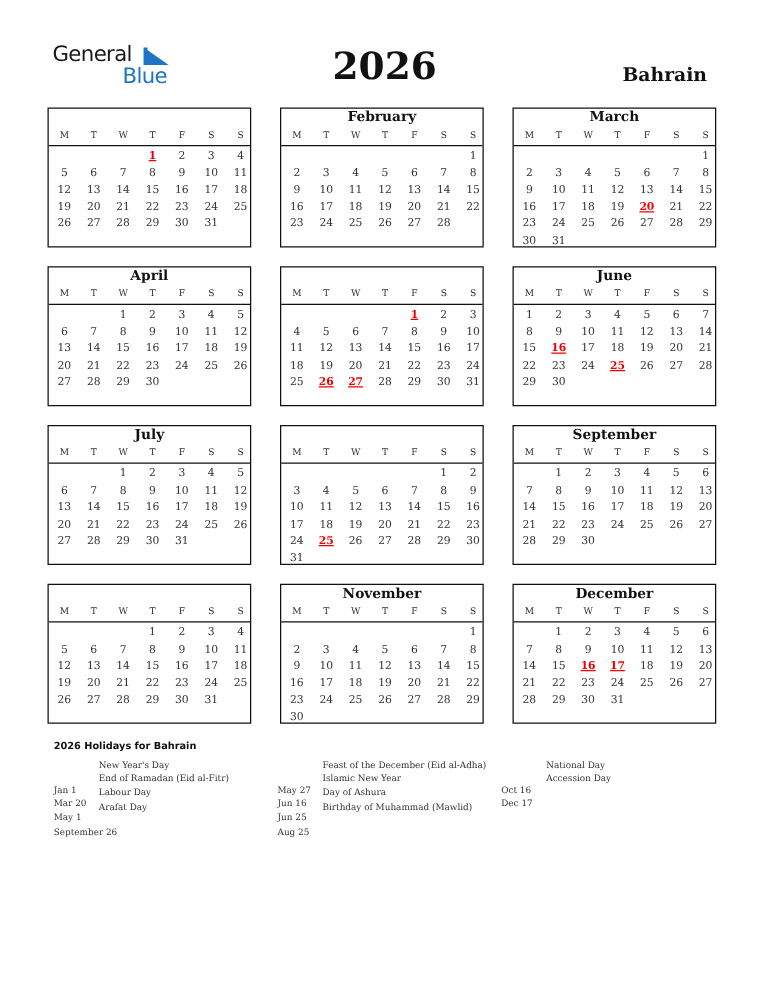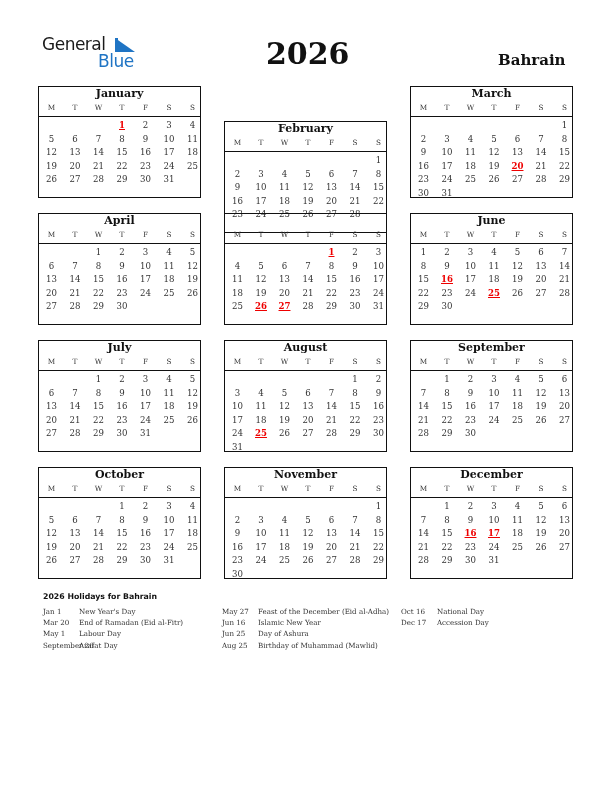--- a/index.html
+++ b/index.html
@@ -12,37 +12,36 @@
   .year{position:absolute;left:266px;top:36px;font-family:"DejaVu Serif","Liberation Serif",serif;font-weight:bold;font-size:30px;color:#111;}
   .country{position:absolute;left:498px;top:51px;font-family:"DejaVu Serif","Liberation Serif",serif;font-weight:bold;font-size:15px;color:#111;}
   .month{position:absolute;width:163px;height:112px;border:1.3px solid #111;box-sizing:border-box;}
   .month .mname{position:absolute;left:0;right:0;top:0px;text-align:center;font-weight:bold;font-size:11px;color:#111;}
   .month .dow{position:absolute;left:0;right:0;top:16px;height:11px;border-bottom:1.2px solid #111;padding-bottom:2px;}
   .cell{position:absolute;width:23px;text-align:center;font-size:8.6px;color:#333;}
   .dow .cell{font-size:7.3px;top:0;color:#333;}
   .hol{color:#e00;font-weight:bold;text-decoration:underline;}
   .holtitle{position:absolute;left:43px;top:592px;font-family:"DejaVu Sans","Liberation Sans",sans-serif;font-weight:bold;font-size:7.8px;color:#111;}
   .hrow{position:absolute;font-size:7.1px;color:#333;white-space:nowrap;}
-  .hrow .d{position:absolute;left:0;}
+  .hrow .d{position:absolute;left:0;margin-top:20px;}
   .hrow .n{position:absolute;left:36px;}
 </style>
 </head>
 <body>
 
 <div class="logo">
   <span class="g">General</span>
   <span class="tri"></span>
   <span class="b">Blue</span>
 </div>
 <div class="year">2026</div>
 <div class="country">Bahrain</div>
 
 <div id="months">
     <div class="month" style="left: 38px; top: 86px;">
-      <div class="mname">January</div>
       <div class="dow">
         <span class="cell" style="left: 1px;">M</span>
         <span class="cell" style="left: 24.5px;">T</span>
         <span class="cell" style="left: 48px;">W</span>
         <span class="cell" style="left: 71.5px;">T</span>
         <span class="cell" style="left: 95px;">F</span>
         <span class="cell" style="left: 118.5px;">S</span>
         <span class="cell" style="left: 142px;">S</span>
       </div>
       <span class="cell hol" style="left: 71.5px; top: 33px;">1</span>
@@ -70,21 +69,21 @@
       <span class="cell" style="left: 95px; top: 73.8px;">23</span>
       <span class="cell" style="left: 118.5px; top: 73.8px;">24</span>
       <span class="cell" style="left: 142px; top: 73.8px;">25</span>
       <span class="cell" style="left: 1px; top: 87.4px;">26</span>
       <span class="cell" style="left: 24.5px; top: 87.4px;">27</span>
       <span class="cell" style="left: 48px; top: 87.4px;">28</span>
       <span class="cell" style="left: 71.5px; top: 87.4px;">29</span>
       <span class="cell" style="left: 95px; top: 87.4px;">30</span>
       <span class="cell" style="left: 118.5px; top: 87.4px;">31</span>
     </div>
-    <div class="month" style="left: 224px; top: 86px; margin-top: 35px;">
+    <div class="month" style="left: 224px; top: 86px;">
       <div class="mname">February</div>
       <div class="dow">
         <span class="cell" style="left: 1px;">M</span>
         <span class="cell" style="left: 24.5px;">T</span>
         <span class="cell" style="left: 48px;">W</span>
         <span class="cell" style="left: 71.5px;">T</span>
         <span class="cell" style="left: 95px;">F</span>
         <span class="cell" style="left: 118.5px;">S</span>
         <span class="cell" style="left: 142px;">S</span>
       </div>
@@ -323,21 +322,20 @@
       <span class="cell" style="left: 95px; top: 73.8px;">24</span>
       <span class="cell" style="left: 118.5px; top: 73.8px;">25</span>
       <span class="cell" style="left: 142px; top: 73.8px;">26</span>
       <span class="cell" style="left: 1px; top: 87.4px;">27</span>
       <span class="cell" style="left: 24.5px; top: 87.4px;">28</span>
       <span class="cell" style="left: 48px; top: 87.4px;">29</span>
       <span class="cell" style="left: 71.5px; top: 87.4px;">30</span>
       <span class="cell" style="left: 95px; top: 87.4px;">31</span>
     </div>
     <div class="month" style="left: 224px; top: 340px;">
-      <div class="mname">August</div>
       <div class="dow">
         <span class="cell" style="left: 1px;">M</span>
         <span class="cell" style="left: 24.5px;">T</span>
         <span class="cell" style="left: 48px;">W</span>
         <span class="cell" style="left: 71.5px;">T</span>
         <span class="cell" style="left: 95px;">F</span>
         <span class="cell" style="left: 118.5px;">S</span>
         <span class="cell" style="left: 142px;">S</span>
       </div>
       <span class="cell" style="left: 118.5px; top: 33px;">1</span>
@@ -408,21 +406,20 @@
       <span class="cell" style="left: 48px; top: 73.8px;">23</span>
       <span class="cell" style="left: 71.5px; top: 73.8px;">24</span>
       <span class="cell" style="left: 95px; top: 73.8px;">25</span>
       <span class="cell" style="left: 118.5px; top: 73.8px;">26</span>
       <span class="cell" style="left: 142px; top: 73.8px;">27</span>
       <span class="cell" style="left: 1px; top: 87.4px;">28</span>
       <span class="cell" style="left: 24.5px; top: 87.4px;">29</span>
       <span class="cell" style="left: 48px; top: 87.4px;">30</span>
     </div>
     <div class="month" style="left: 38px; top: 467px;">
-      <div class="mname">October</div>
       <div class="dow">
         <span class="cell" style="left: 1px;">M</span>
         <span class="cell" style="left: 24.5px;">T</span>
         <span class="cell" style="left: 48px;">W</span>
         <span class="cell" style="left: 71.5px;">T</span>
         <span class="cell" style="left: 95px;">F</span>
         <span class="cell" style="left: 118.5px;">S</span>
         <span class="cell" style="left: 142px;">S</span>
       </div>
       <span class="cell" style="left: 71.5px; top: 33px;">1</span>

